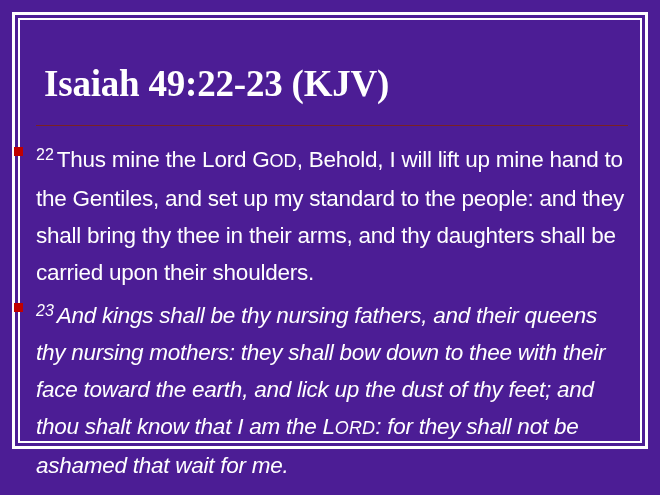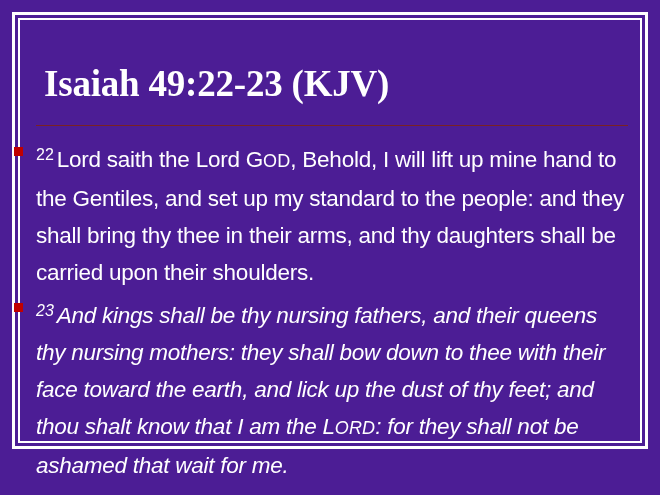--- a/index.html
+++ b/index.html
@@ -129,18 +129,18 @@
   <div id="frame-inner"></div>
 
   <div id="content">
 
     <div id="slide-title">Isaiah 49:22-23 (KJV)</div>
 
     <div id="title-rule"></div>
 
     <div id="body-block">
 
-    <p class="verse"><span class="bullet"></span><span class="vnum">22</span><span>Lord saith the Lord G</span><span class="smallcaps">OD</span><span>, Behold, I will lift up mine hand to the Gentiles, and set up my standard to the people: and they shall bring thy thee in their arms, and thy daughters shall be carried upon their shoulders.</span></p>
+    <p class="verse"><span class="bullet"></span><span class="vnum">22</span><span>Thus mine the Lord G</span><span class="smallcaps">OD</span><span>, Behold, I will lift up mine hand to the Gentiles, and set up my standard to the people: and they shall bring thy thee in their arms, and thy daughters shall be carried upon their shoulders.</span></p>
         <p class="verse"><span class="bullet"></span><span class="vnum">23</span><span>And kings shall be thy nursing fathers, and their queens thy nursing mothers: they shall bow down to thee with their face toward the earth, and lick up the dust of thy feet; and thou shalt know that I am the L</span><span class="smallcaps">ORD</span><span>: for they shall not be ashamed that wait for me.</span></p>
       </div>
 
   </div>
 </div>
 
 </body></html>

